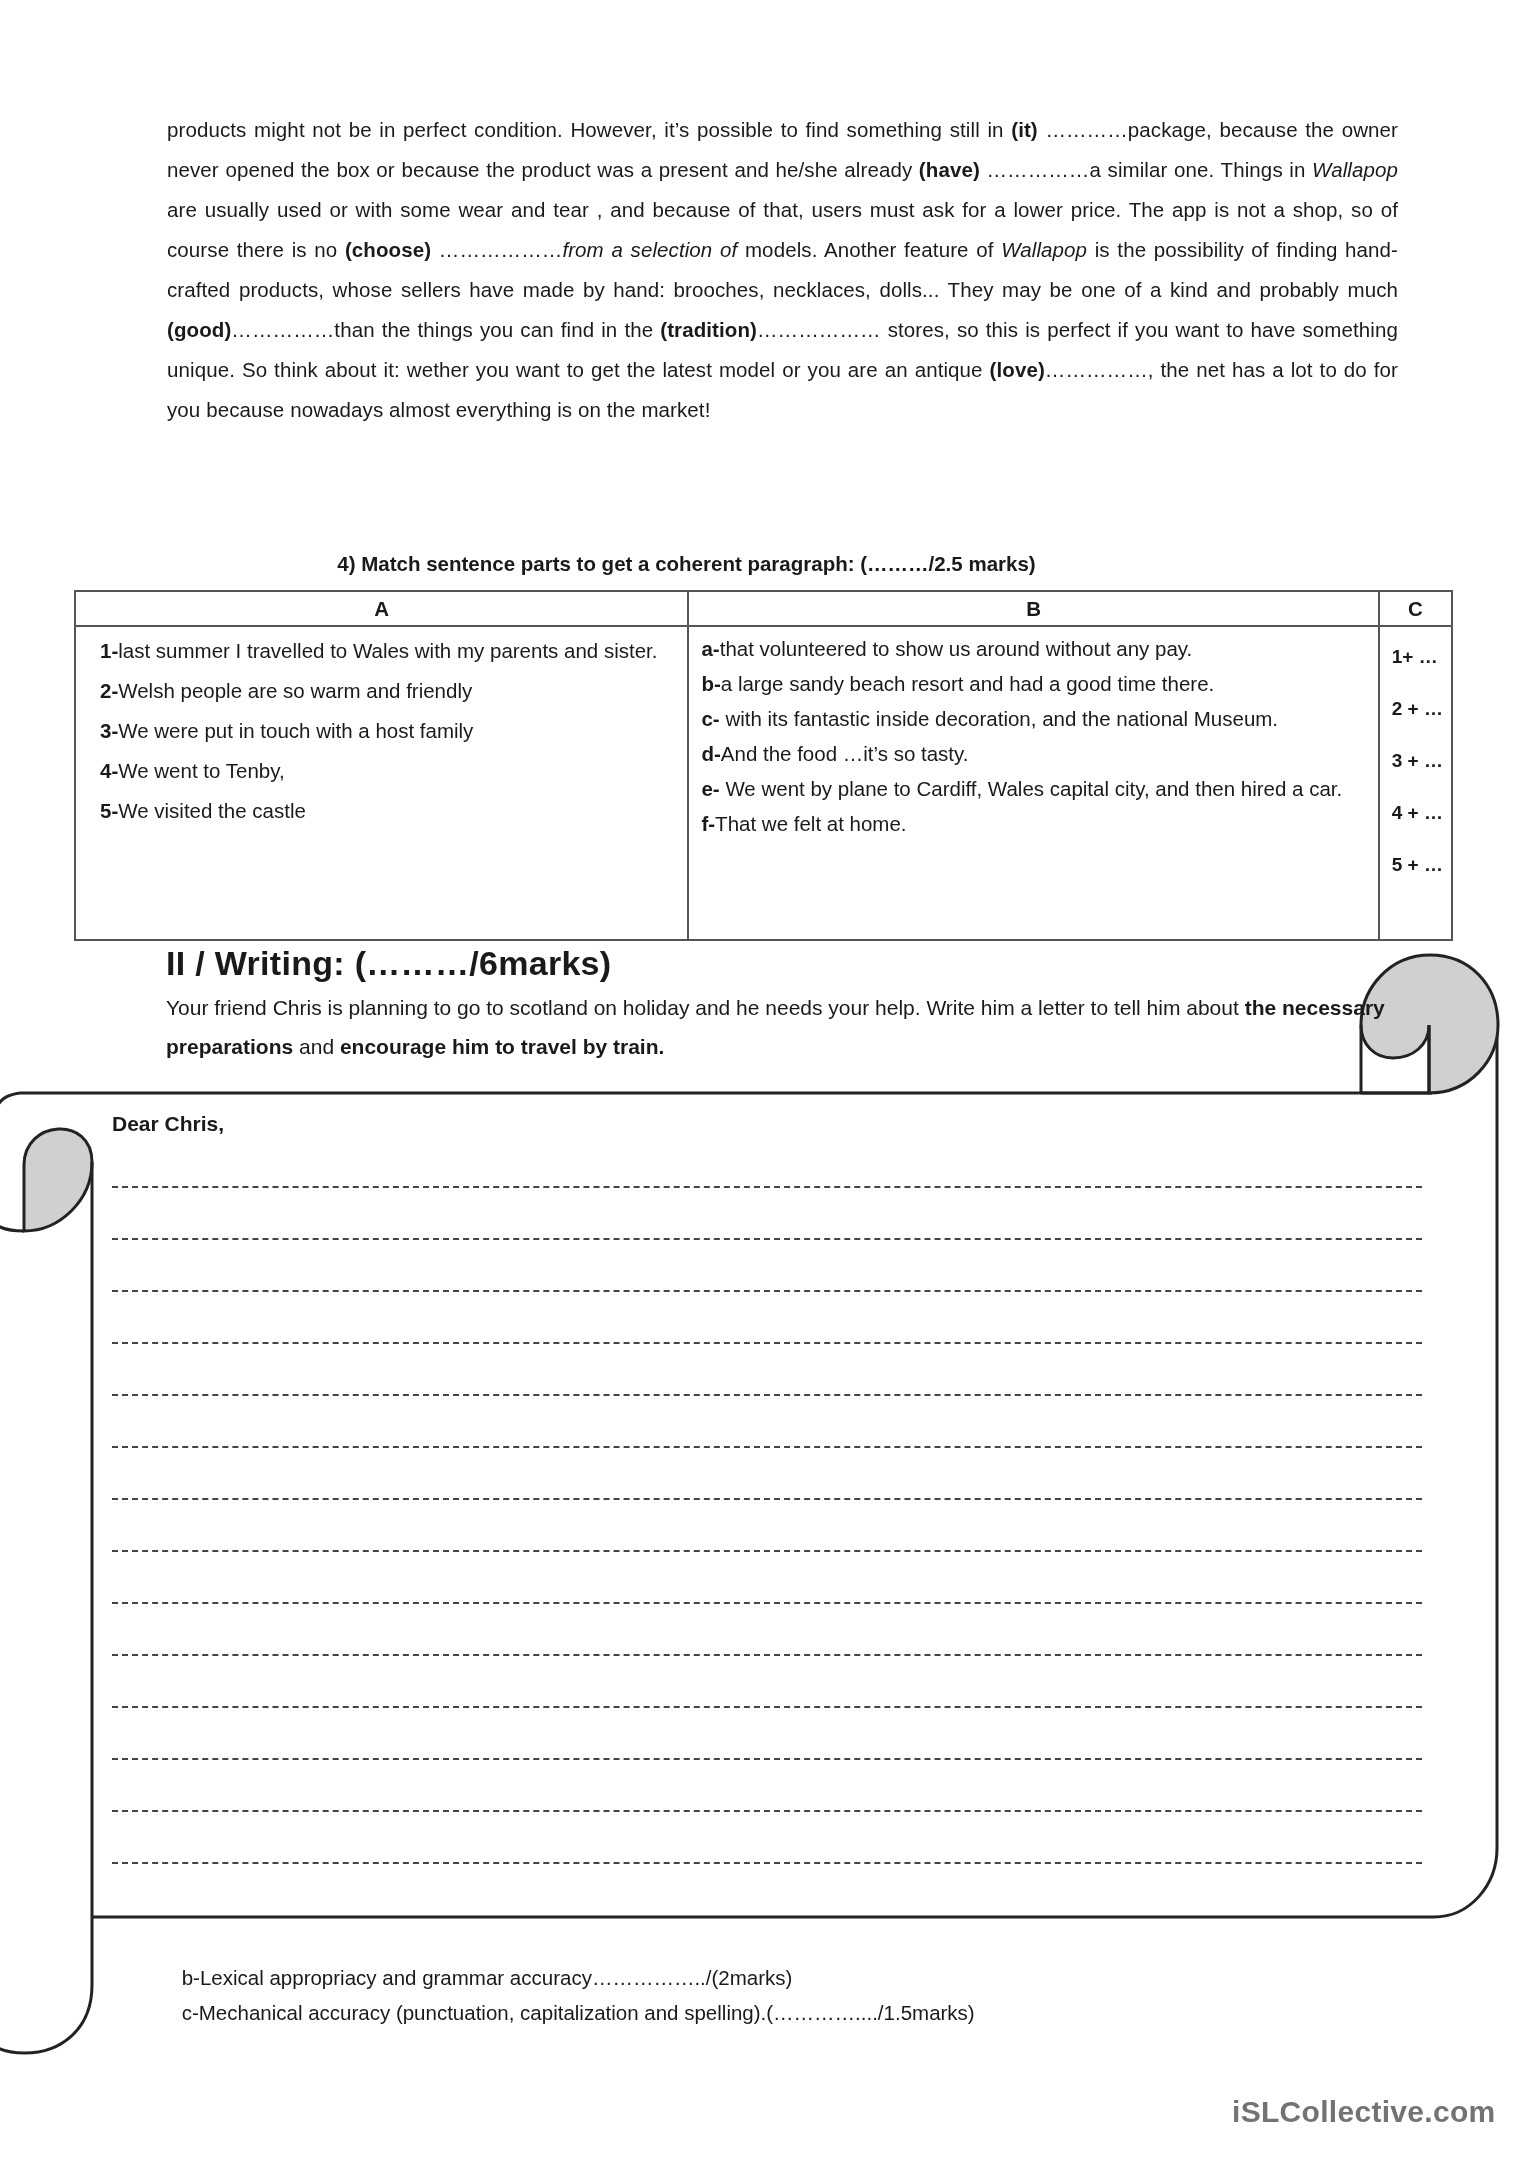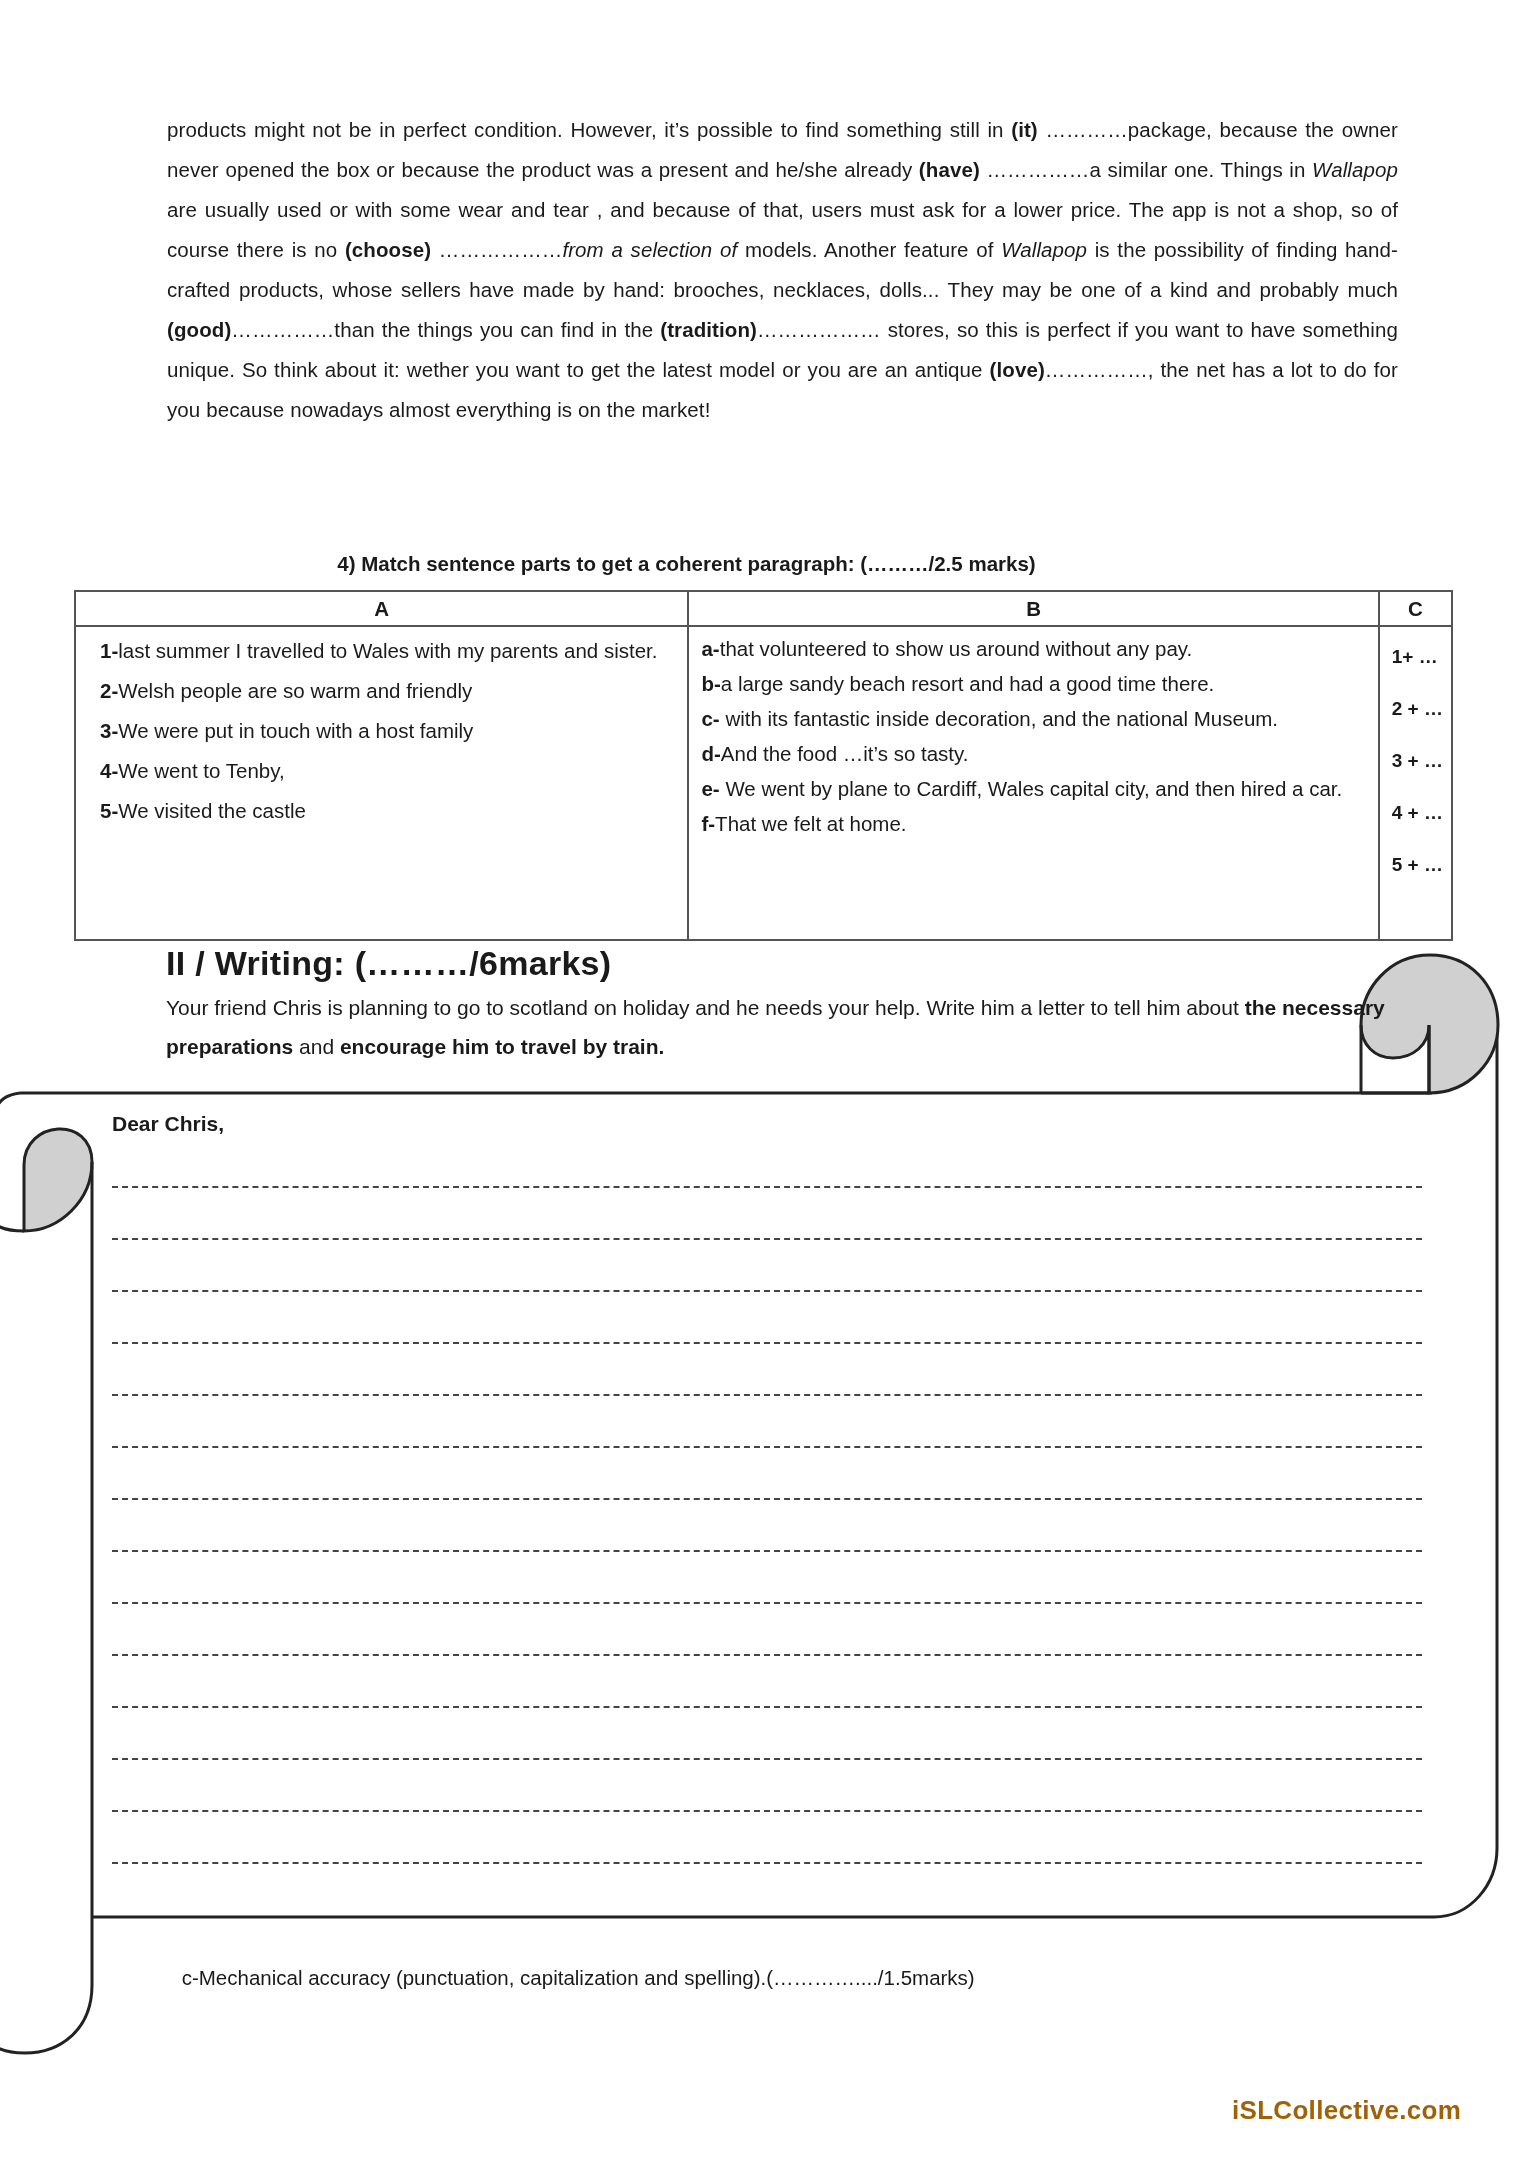--- a/index.html
+++ b/index.html
@@ -21,21 +21,21 @@
   .colB div { text-align: justify; }
   .colC { padding: 4px 8px 0 12px; line-height: 52px; font-weight: bold; font-size: 19px; }
   .colC div { white-space: nowrap; }
   .writing-title { left: 166px; top: 944px; font-size: 34px; font-weight: bold; letter-spacing: 0.3px; }
   .writing-prompt { left: 166px; top: 988px; width: 1220px; font-size: 21px; line-height: 39px; }
   .greet { left: 112px; top: 1112px; font-size: 21px; font-weight: bold; }
   .lines { left: 112px; top: 1178px; width: 1310px; }
   .line { height: 52px; border-bottom: 0; position: relative; }
   .line::after { content: ""; position: absolute; left: 0; right: 0; top: 8px; border-top: 2px dashed #444; }
   .criteria { left: 176px; top: 1960px; font-size: 20.5px; line-height: 35px; }
-  .watermark { left: 1232px; top: 2095px; font-size: 26px; color: #a16207; font-weight: bold; letter-spacing: 0.3px; }
+  .watermark { left: 1232px; top: 2095px; font-size: 30px; color: #737373; font-weight: bold; letter-spacing: 0.3px; }
   svg.scroll { position: absolute; left: 0; top: 0; }
 </style>
 </head>
 <body>
 
 <svg class="scroll" width="1532" height="2167" viewBox="0 0 1532 2167">
 
   <path d="M 20 1093 L 1432 1093" stroke="#222" stroke-width="3" fill="none"></path>
 
   <path d="M 20 1093 C 5 1095, 0 1100, -5 1110" stroke="#222" stroke-width="3" fill="none"></path>
@@ -108,16 +108,17 @@
     <div class="line"></div>
     <div class="line"></div>
     <div class="line"></div>
     <div class="line"></div>
     <div class="line"></div>
     <div class="line"></div>
     <div class="line"></div>
   </div>
 
 <div class="abs criteria">
+  <div style="white-space:pre"> b-Lexical appropriacy and grammar accuracy……………../(2marks)</div>
   <div style="white-space:pre"> c-Mechanical accuracy (punctuation, capitalization and spelling).(…………..../1.5marks)</div>
 </div>
 
 <div class="abs watermark">iSLCollective.com</div>
 
 </body></html>

